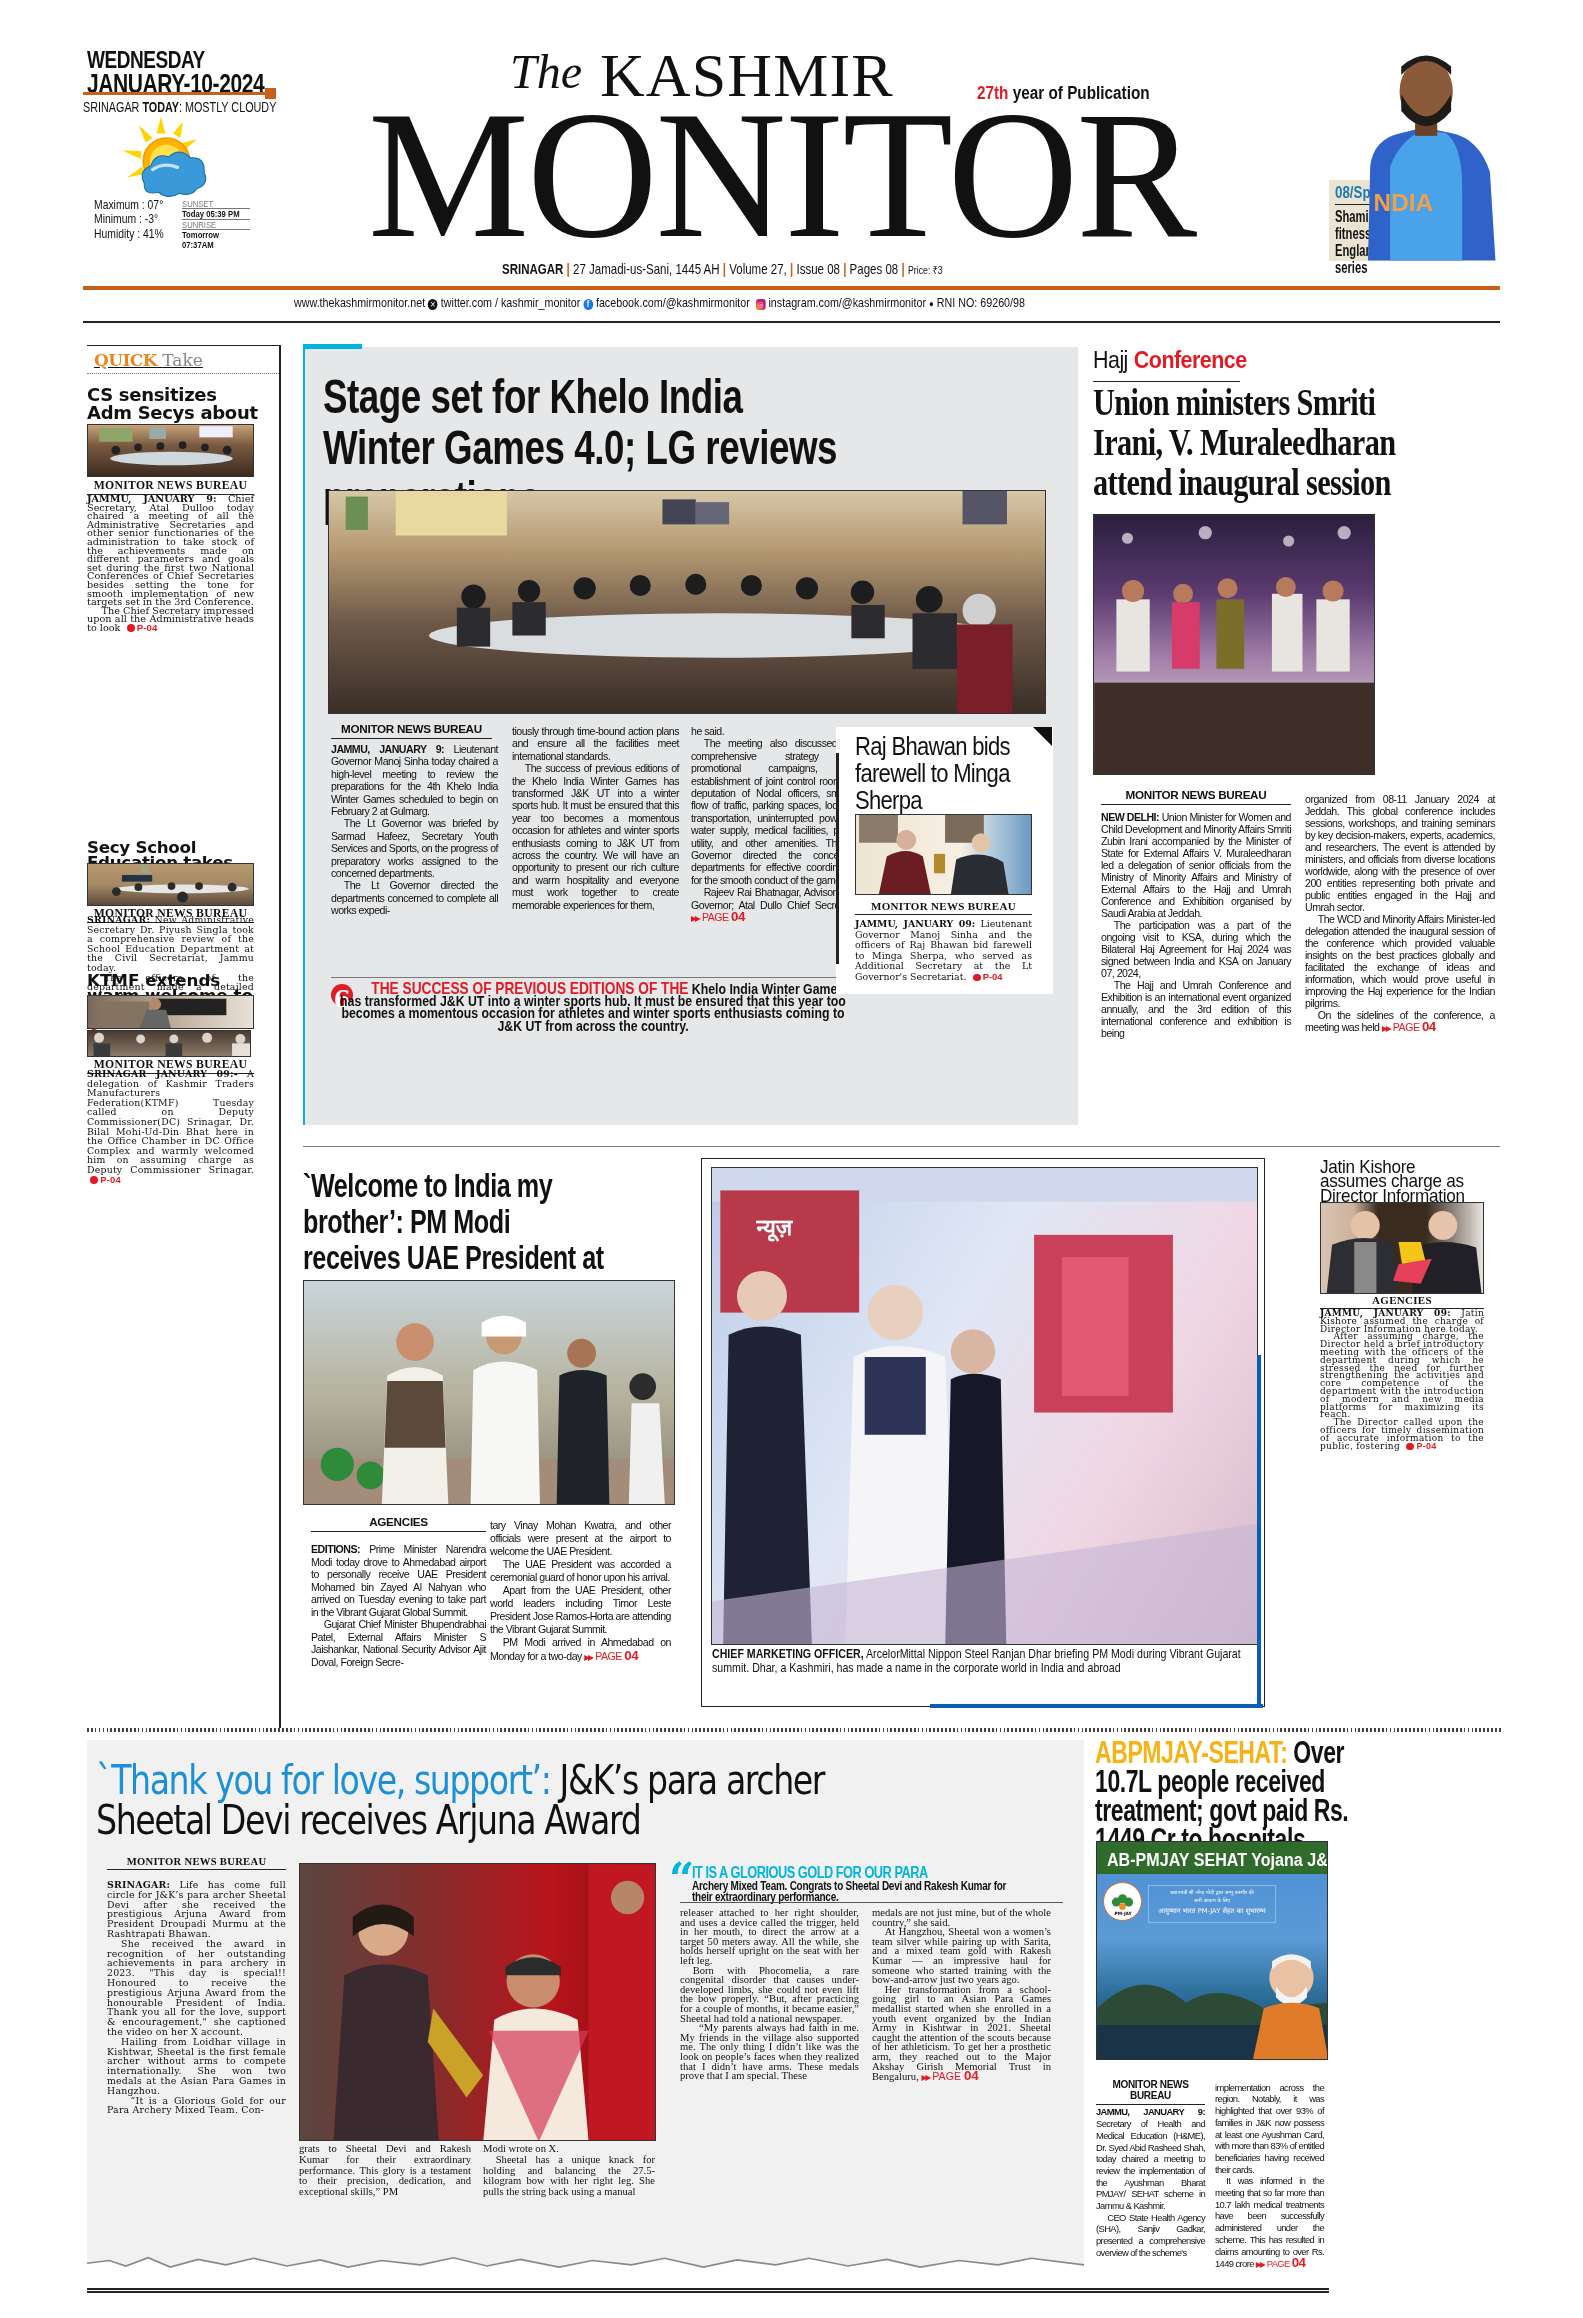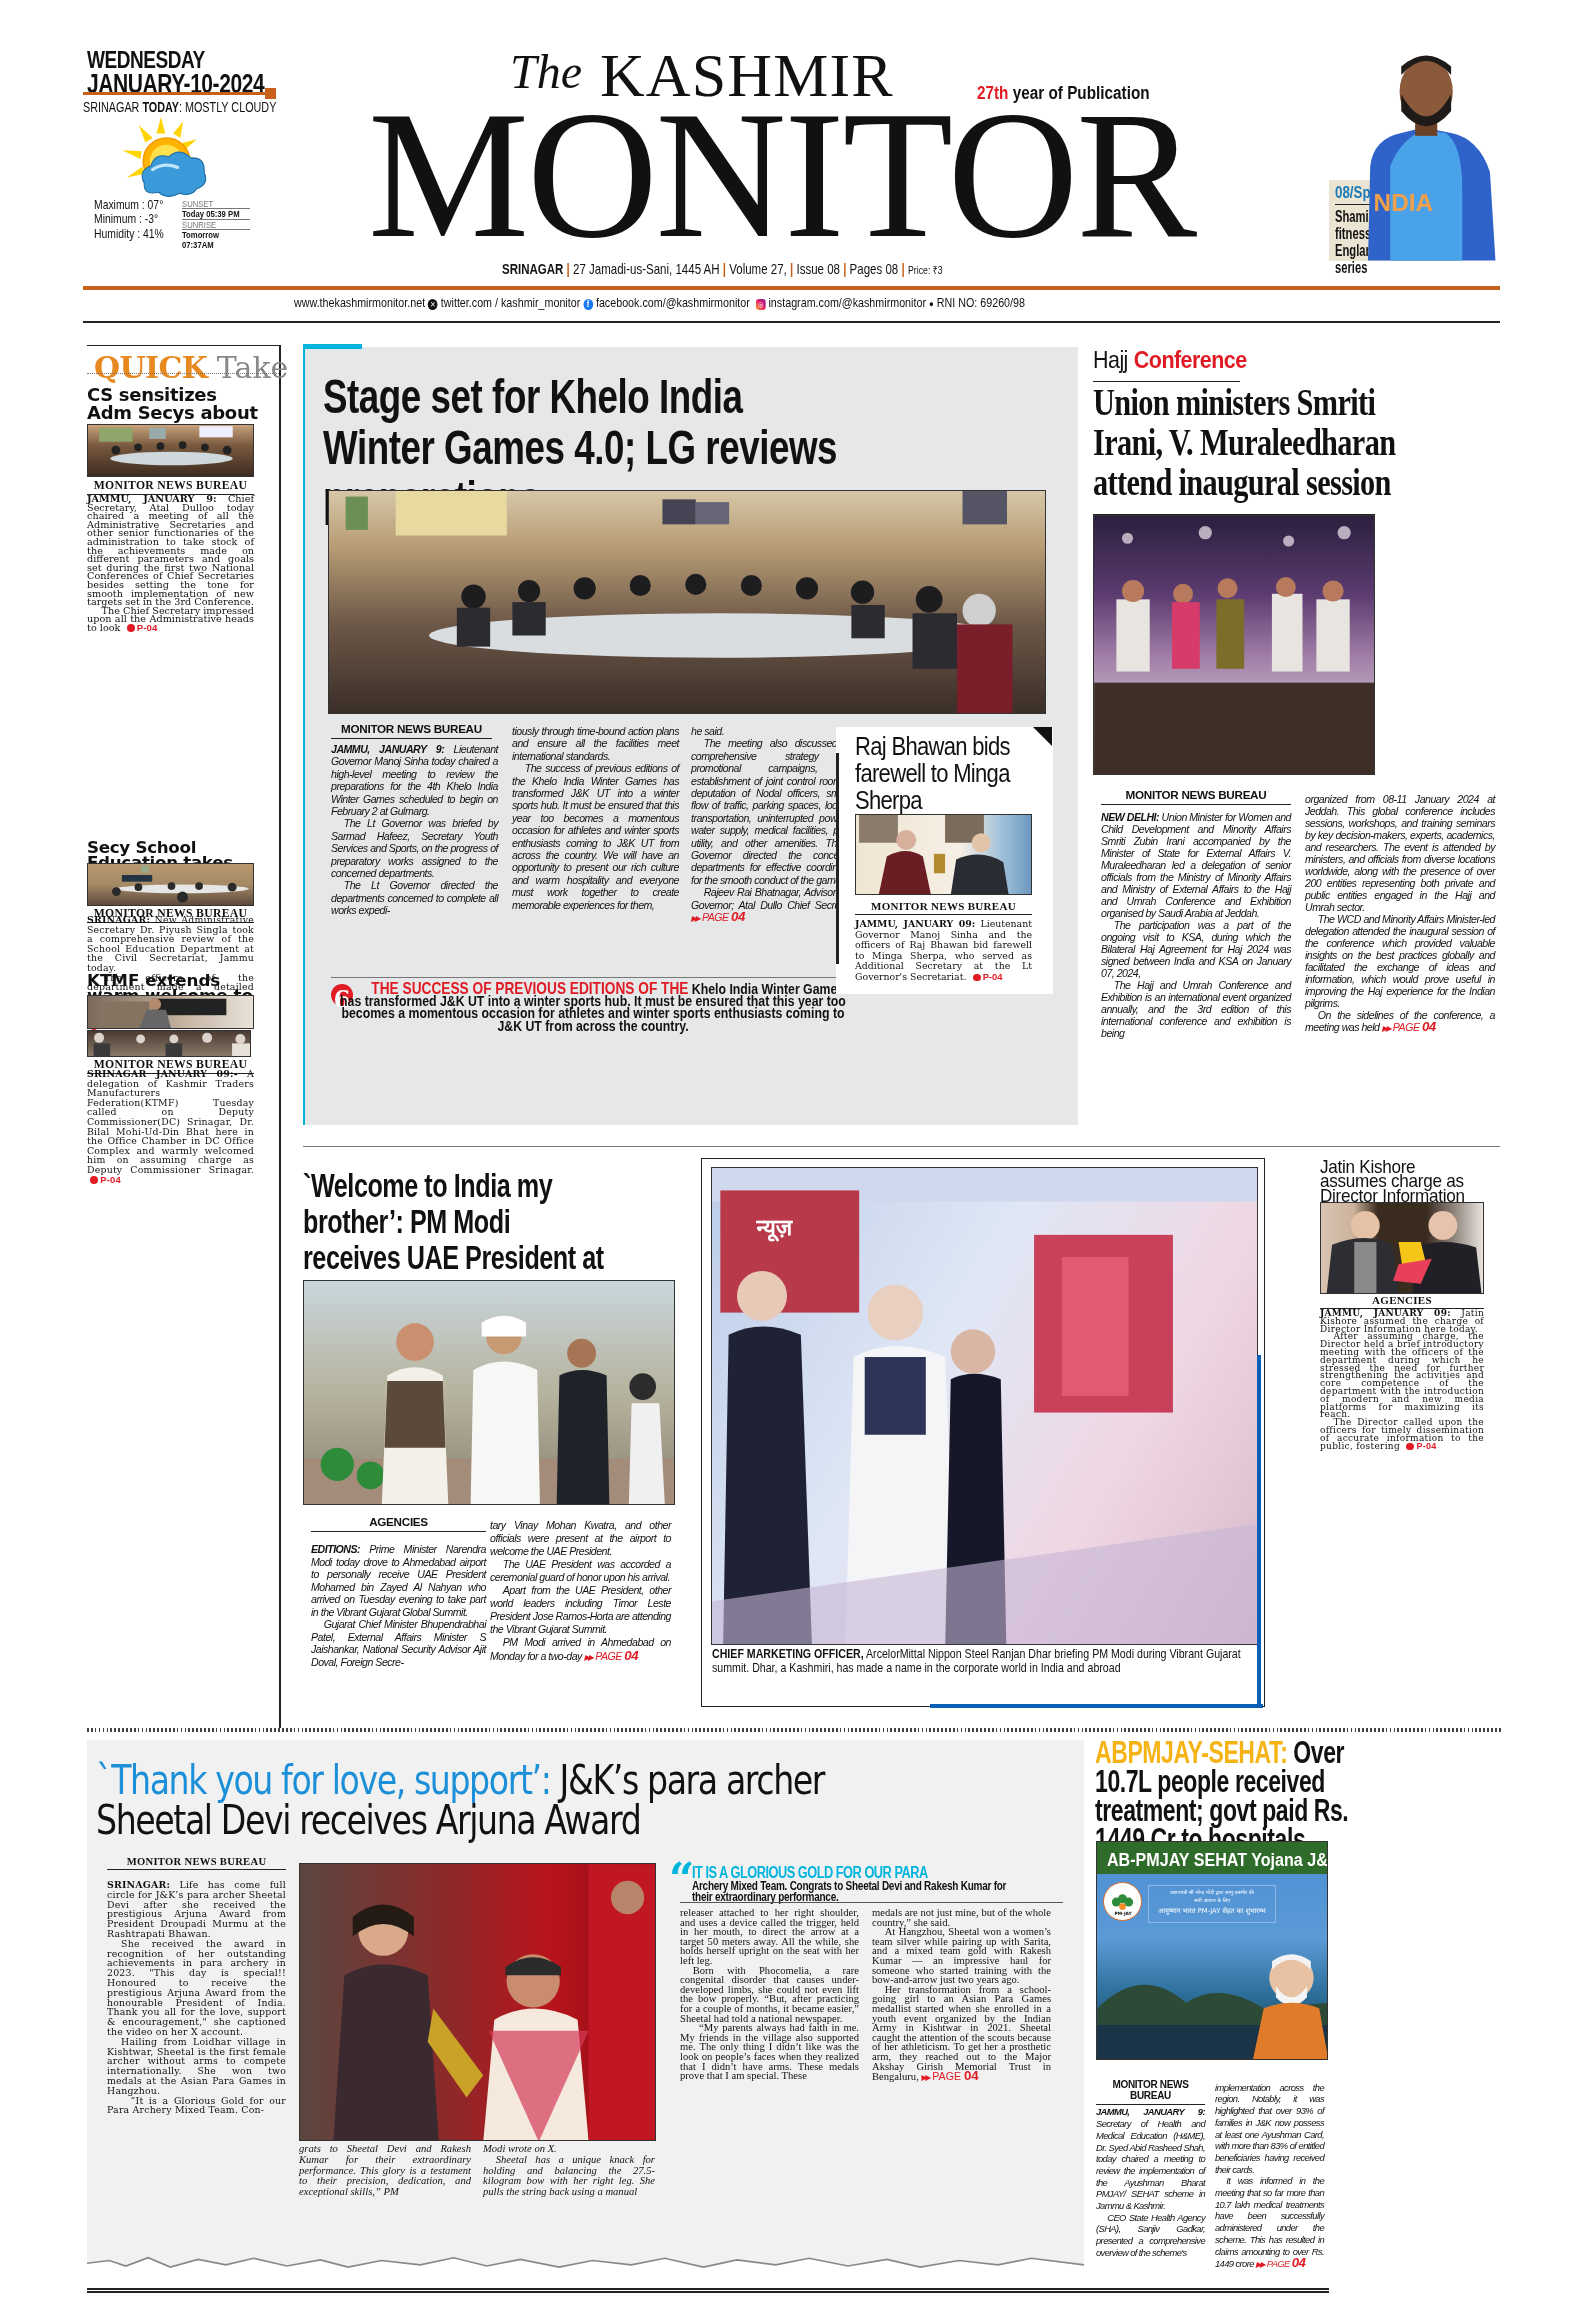--- a/index.html
+++ b/index.html
@@ -4,21 +4,21 @@
 <style>
   * { box-sizing: border-box; margin: 0; padding: 0; }
   html, body { width: 1583px; height: 2319px; background: #ffffff; overflow: hidden; }
   body { position: relative; font-family: "DejaVu Serif", serif; color: #111; }
   .abs { position: absolute; }
   .cond { font-family: "Liberation Sans", sans-serif; font-stretch: condensed; }
   .sans { font-family: "Liberation Sans", sans-serif; }
   .serif { font-family: "Liberation Serif", serif; }
   .dserif { font-family: "DejaVu Serif", serif; }
   .body-cond { font-family: "Liberation Sans", sans-serif; font-size: 11.7px; line-height: 14.4px; text-align: justify; letter-spacing: -0.3px; transform-origin: left top; }
-  .body-cond p { text-indent: 1.2em; font-style: italic; }
+  .body-cond p { text-indent: 1.2em; }
   .body-cond p.first { text-indent: 0; }
   .dateline { font-weight: bold; }
   .byline { font-family: "Liberation Serif", serif; font-weight: bold; font-size: 12.2px; text-align: center; border-bottom: 1.1px solid #222; padding-bottom: 2.2px; letter-spacing: 0.3px; }
   .byline-cond { font-family: "Liberation Sans", sans-serif; font-weight: bold; font-size: 12.2px; text-align: center; border-bottom: 1.1px solid #222; padding-bottom: 3.3px; letter-spacing: -0.3px; }
   .pref { color: #e01b24; font-weight: bold; font-family: "Liberation Sans", sans-serif; white-space: nowrap; }
   .pref .dot { display: inline-block; width: 7.8px; height: 7.8px; background: #e01b24; border-radius: 50%; margin: 0 2.2px 0 3.3px; vertical-align: middle; }
   .pageref { color: #e01b24; font-family: "Liberation Sans", sans-serif; white-space: nowrap; }
   .pageref .arr { font-size: 7.8px; letter-spacing: -2.2px; margin-right: 3.3px; }
   .pageref .num { font-weight: bold; font-size: 13.3px; }
   .photo { position: absolute; overflow: hidden; border: 0.6px solid #333; }
@@ -109,21 +109,21 @@
   <span data-name="facebook-link">facebook.com/@kashmirmonitor</span>
   &nbsp;<span data-name="instagram-icon" style="display:inline-block;width:11px;height:11px;border-radius:3.3px;background:linear-gradient(45deg,#f9a825,#e91e63,#7b1fa2);color:#fff;font-size:7.2px;text-align:center;line-height:11px;">◎</span>
   <span data-name="instagram-link">instagram.com/@kashmirmonitor</span>
   <span style="font-size:9px;">●</span>
   <span data-name="rni-number">RNI NO: 69260/98</span>
 </div>
 <div class="rule" data-name="masthead-bottom-rule" style="left:83px;top:321px;width:1417px;height:1.7px;"></div>
 
 <div class="rule" data-name="quick-take-frame-top" style="left:87px;top:345px;width:192px;height:1.1px;"></div>
 <div class="rule" data-name="quick-take-frame-right" style="left:279px;top:345px;width:1.7px;height:1383px;"></div>
-<div class="abs" data-name="quick-take-title" style="left:94px;top:350px;font-family:'DejaVu Serif',serif;font-size:30px;white-space:nowrap;">
+<div class="abs" data-name="quick-take-title" style="left:94px;top:350px;font-family:'DejaVu Serif',serif;font-size:17px;white-space:nowrap;text-decoration:underline;">
   <span style="color:#e8891f;font-weight:bold;letter-spacing:-0.6px;">QUICK</span> <span style="color:#888;">Take</span>
 </div>
 <div class="dash-h" data-name="quick-take-divider" style="left:87px;top:373px;width:192px;"></div>
 
 <div class="abs qt-head" data-name="qt-headline-1" style="left:87px;top:386px;width:172px;font-size:18px;line-height:18px;">CS sensitizes Adm Secys about new targets set by PM</div>
 <div class="photo" data-name="qt-photo-1" style="left:87px;top:424px;width:167px;height:53px;background:linear-gradient(180deg,#c7a27a 0%,#7a5a40 40%,#3d2b20 100%);">
   <svg width="167" height="53" viewBox="0 0 300 95">
       <rect x="20" y="5" width="60" height="25" fill="#8fa56a"></rect>
       <rect x="110" y="5" width="30" height="20" fill="#9aa"></rect>
       <rect x="200" y="2" width="60" height="20" fill="#eef"></rect>

